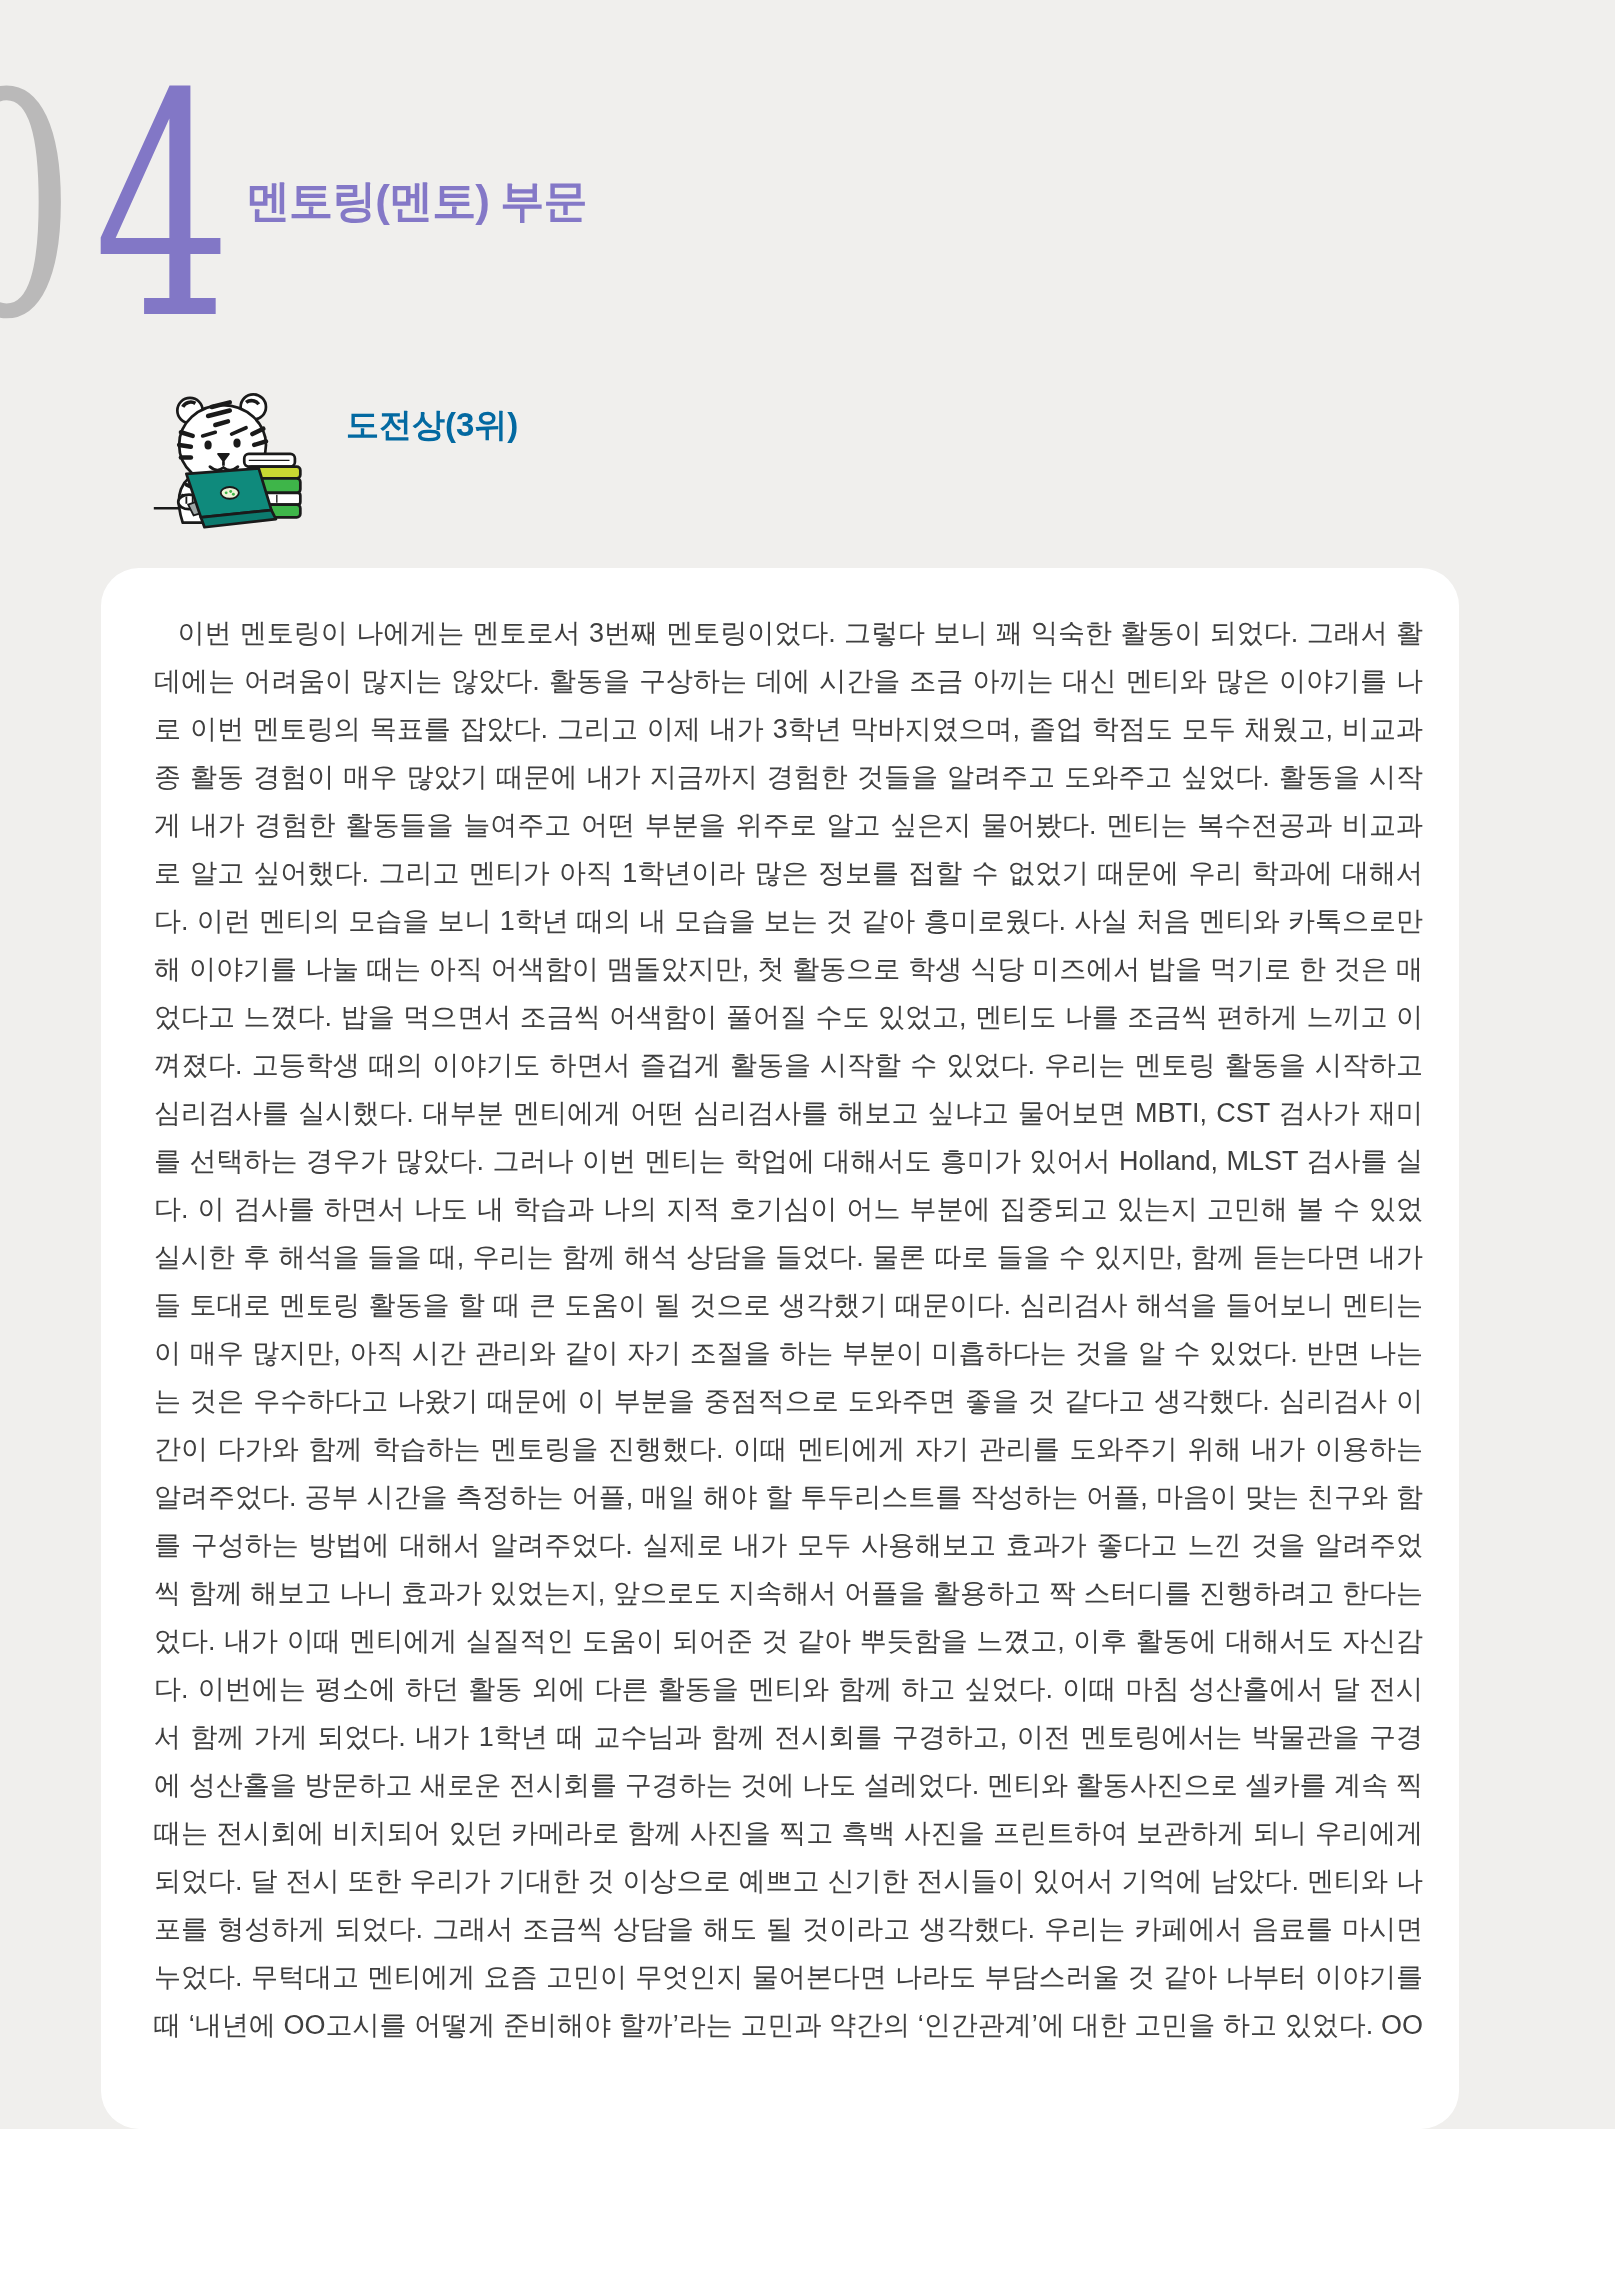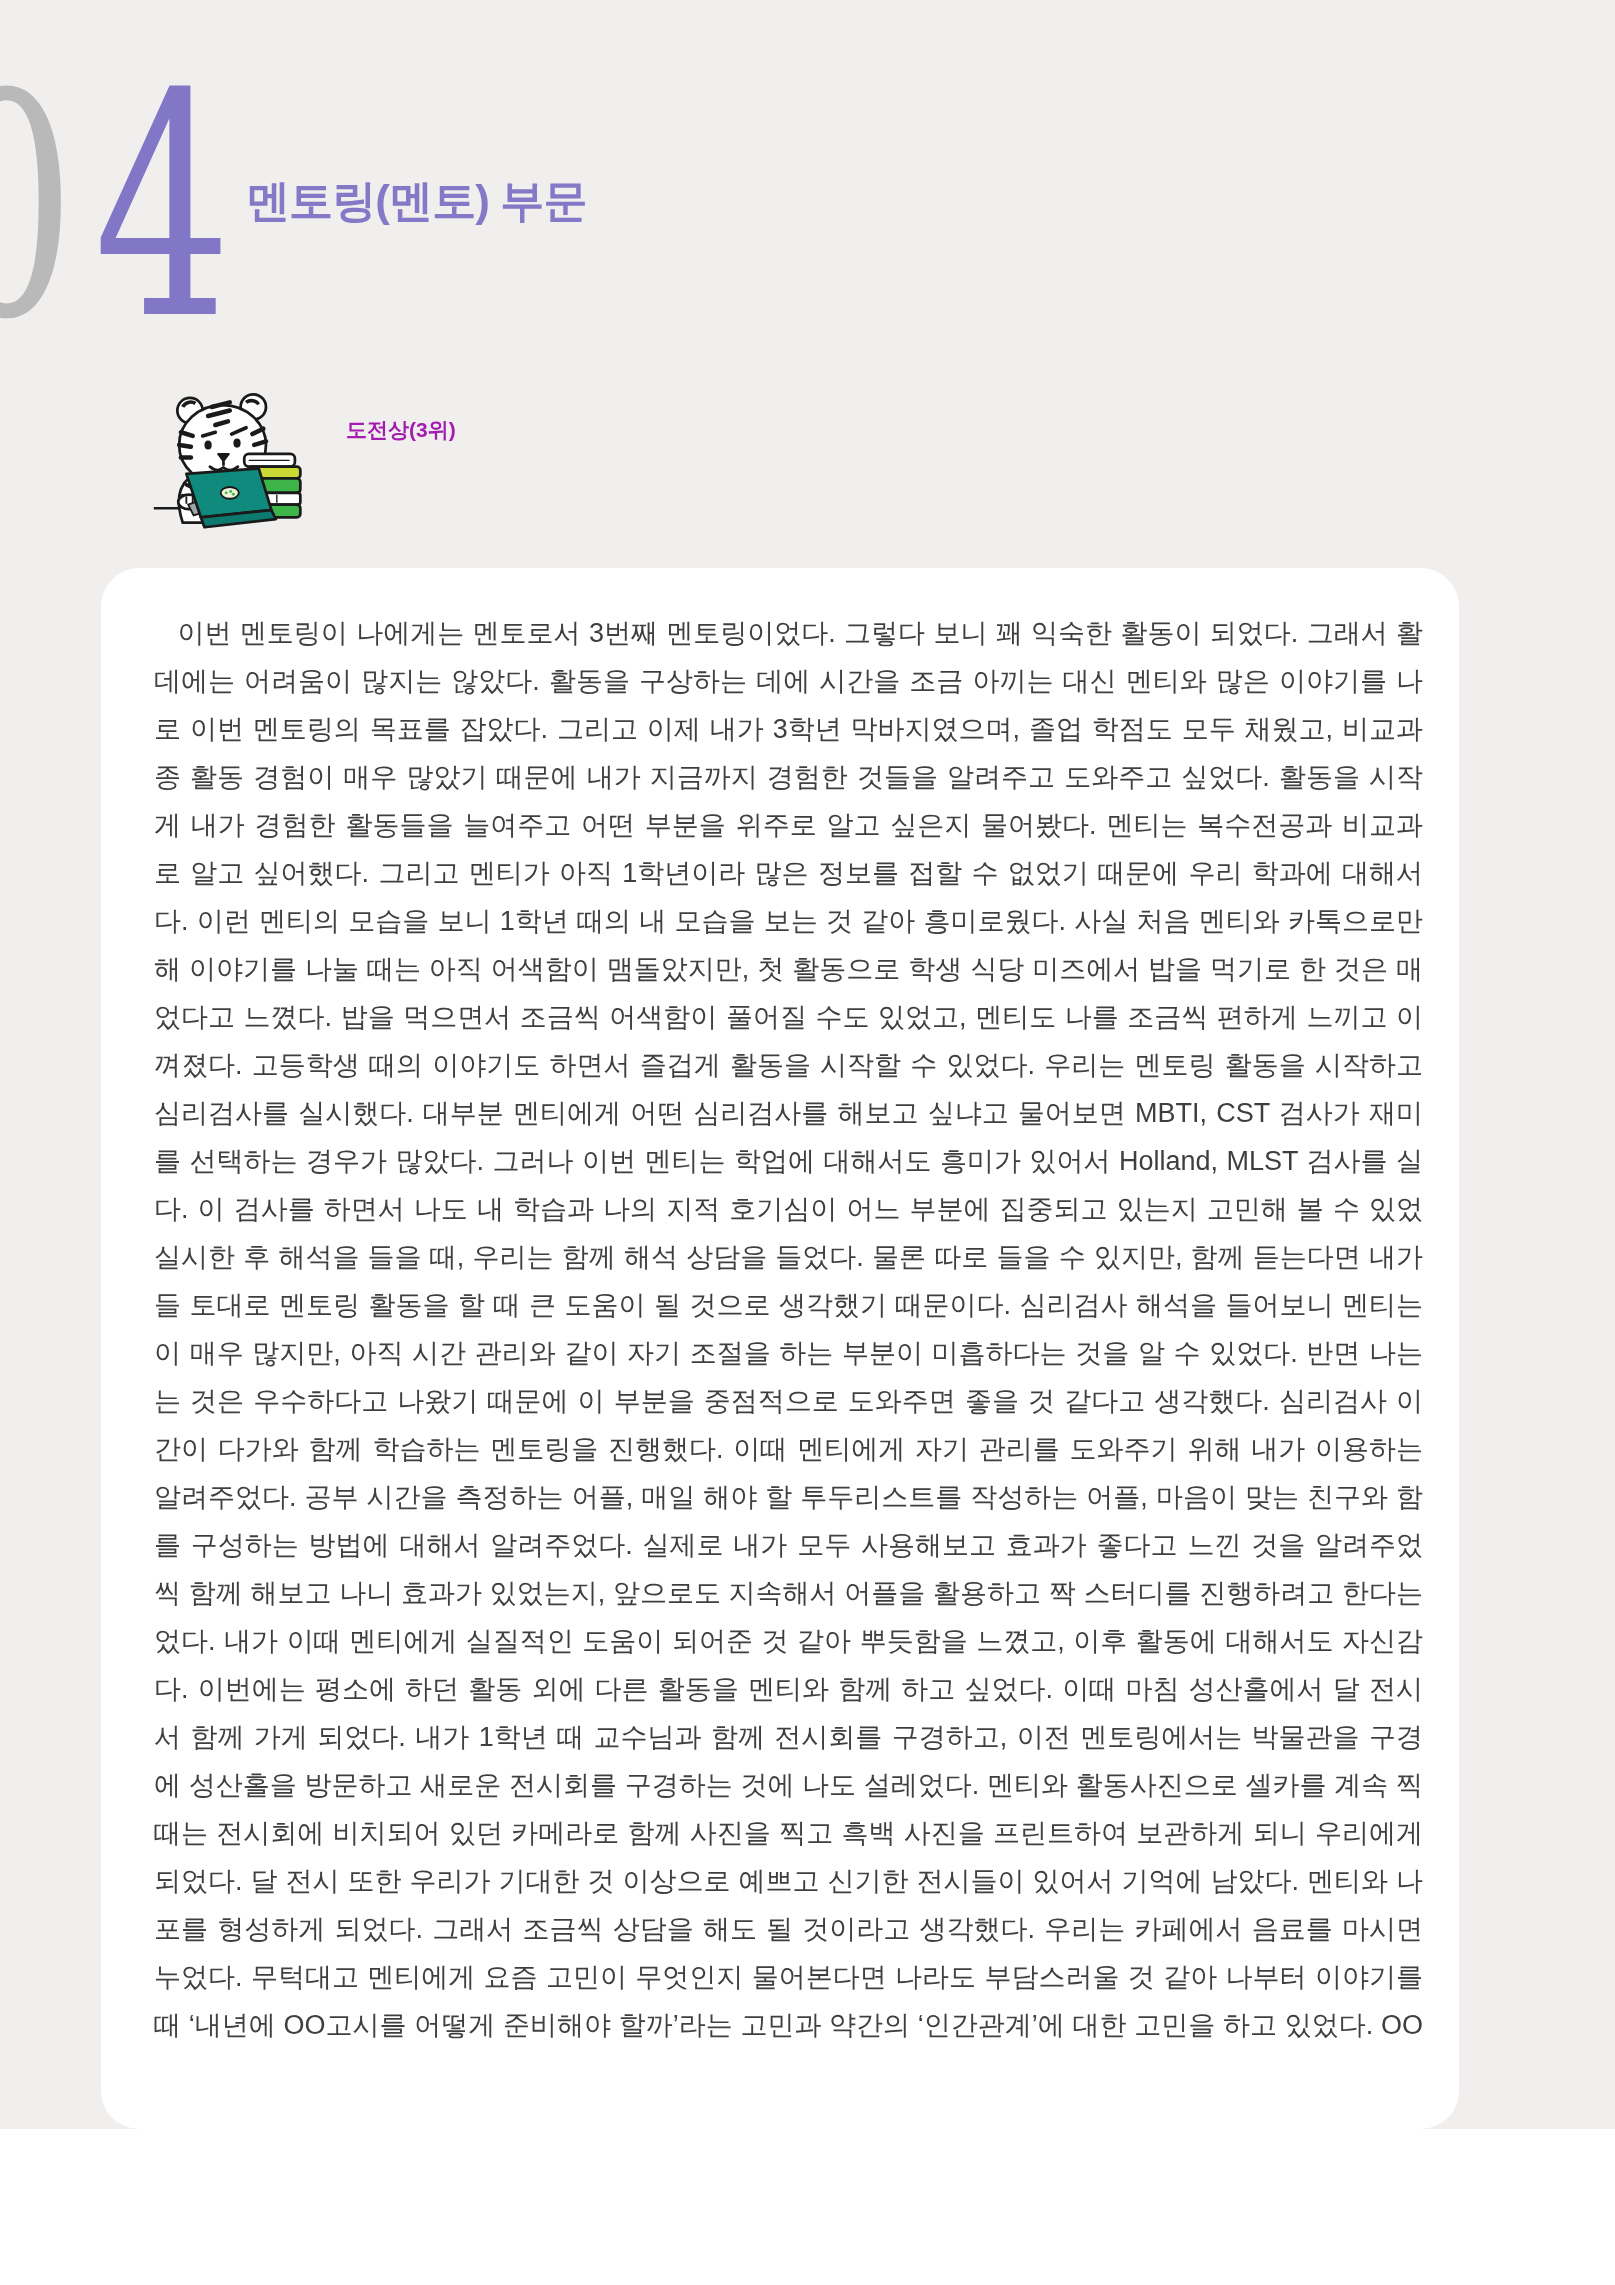--- a/index.html
+++ b/index.html
@@ -45,24 +45,24 @@
     position: absolute;
     left: 152px;
     top: 385px;
     width: 161px;
     height: 147px;
   }
 
   .rank-label {
     position: absolute;
     left: 346px;
-    top: 416px;
-    font-size: 21px;
+    top: 403px;
+    font-size: 33px;
     font-weight: 700;
-    color: #a21caf;
+    color: #0369a1;
     white-space: nowrap;
   }
 
   .award-title {
     position: absolute;
     left: 344px;
     top: 452px;
     font-size: 44px;
     font-weight: 700;
     color: #8175c5;

